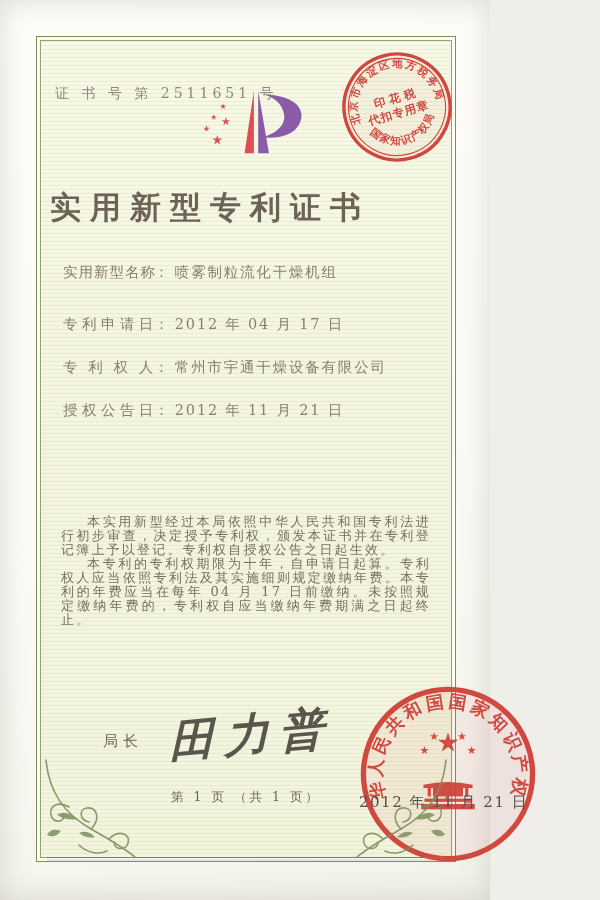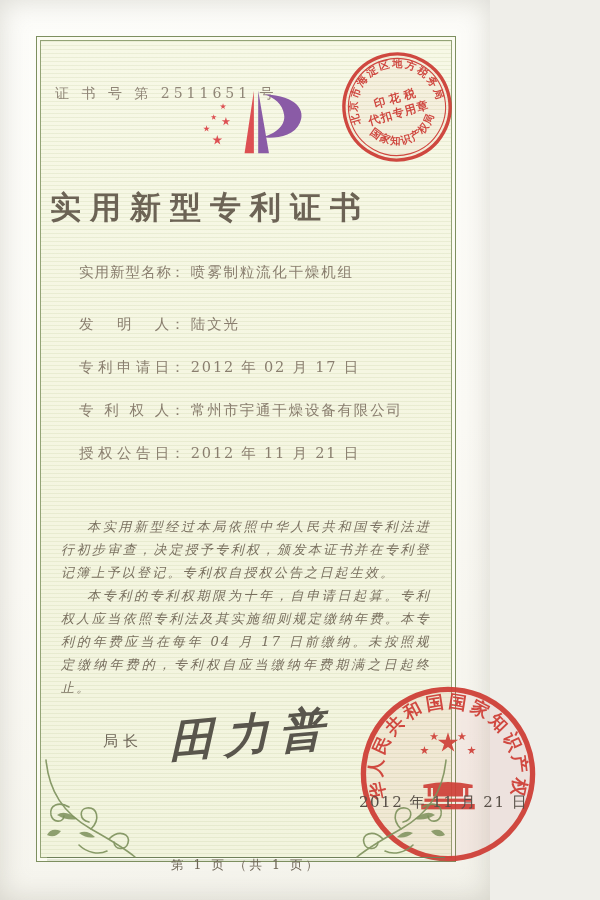--- a/index.html
+++ b/index.html
@@ -43,34 +43,34 @@
   .cert-title{
     position:absolute;left:0;right:0;top:146px;
     font-size:31px;font-weight:bold;color:#6c6355;
     letter-spacing:9px;text-indent:9px;
   }
   
   .fields{
     position:absolute;left:22px;right:24px;top:222px;
     font-size:14.5px;color:#897e6e;
   }
-  .field{margin-bottom:24px;white-space:nowrap;margin-left:16px;}
+  .field{margin-bottom:24px;white-space:nowrap;}
   .field:first-child{margin-bottom:33px;}
   .field-label{
     display:inline-block;width:6.3em;
     text-align:justify;text-align-last:justify;
     letter-spacing:1px;vertical-align:bottom;
   }
   .field-sep{margin-right:6px;}
   .field-value{letter-spacing:1.8px;}
   
   .body-text{
     position:absolute;left:20px;right:20px;top:474px;
-    font-size:13px;line-height:23px;color:#79705f;
-    font-style:italic;text-align:justify;letter-spacing:2.2px;
+    font-size:13px;line-height:14px;color:#79705f;
+    text-align:justify;letter-spacing:2.2px;
   }
   .body-text p{margin:0;text-indent:2em;}
   
   .sig-block{position:absolute;left:62px;top:690px;}
   .sig-title{font-size:15px;color:#6e6658;letter-spacing:5px;}
   .sig-name{
     position:absolute;left:66px;top:-26px;
     font-size:45px;font-weight:600;font-style:italic;
     color:#45413a;letter-spacing:10px;white-space:nowrap;
     transform:rotate(-5deg) skewX(-4deg);opacity:.88;
@@ -82,21 +82,21 @@
     font-size:15px;color:#574f47;letter-spacing:1.5px;z-index:6;
     text-align:center;white-space:nowrap;
   }
   
   .tax-stamp{
     position:absolute;right:-8px;top:4px;width:124px;height:124px;
     transform:rotate(-16deg);opacity:.92;
   }
   
   .footer-text{
-    position:absolute;left:0;right:0;top:816px;
+    position:absolute;left:0;right:0;top:748px;
     text-align:center;font-size:12.5px;color:#6e6557;letter-spacing:3px;z-index:3;
   }
   .footer-rule{
     position:absolute;left:6px;right:6px;top:816px;
     border-top:1.6px solid #6f815a;
     box-shadow:0 2.5px 0 rgba(118,138,90,.35);
   }
   .flourish{position:absolute;width:96px;height:102px;z-index:2;}
   .flourish.right{right:2px;top:716px;}
   .flourish.left{left:2px;top:716px;transform:scaleX(-1);}
@@ -128,24 +128,21 @@
         </g>
       </svg>
 
       <div class="cert-title">实用新型专利证书</div>
 
       <div class="fields">
         <div class="field">
           <span class="field-label">实用新型名称</span><span class="field-sep">：</span><span class="field-value">喷雾制粒流化干燥机组</span>
         </div>
         <div class="field">
-          <span class="field-label">发明人</span><span class="field-sep">：</span><span class="field-value">陆文光</span>
-        </div>
-        <div class="field">
-          <span class="field-label">专利申请日</span><span class="field-sep">：</span><span class="field-value">2012 年 02 月 17 日</span>
+          <span class="field-label">专利申请日</span><span class="field-sep">：</span><span class="field-value">2012 年 04 月 17 日</span>
         </div>
         <div class="field">
           <span class="field-label">专利权人</span><span class="field-sep">：</span><span class="field-value">常州市宇通干燥设备有限公司</span>
         </div>
         <div class="field">
           <span class="field-label">授权公告日</span><span class="field-sep">：</span><span class="field-value">2012 年 11 月 21 日</span>
         </div>
       </div>
 
       <div class="body-text">

